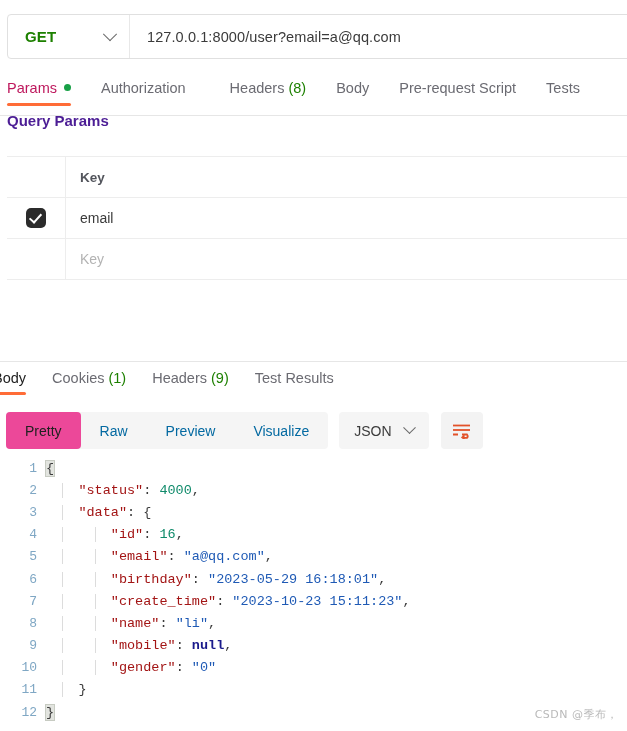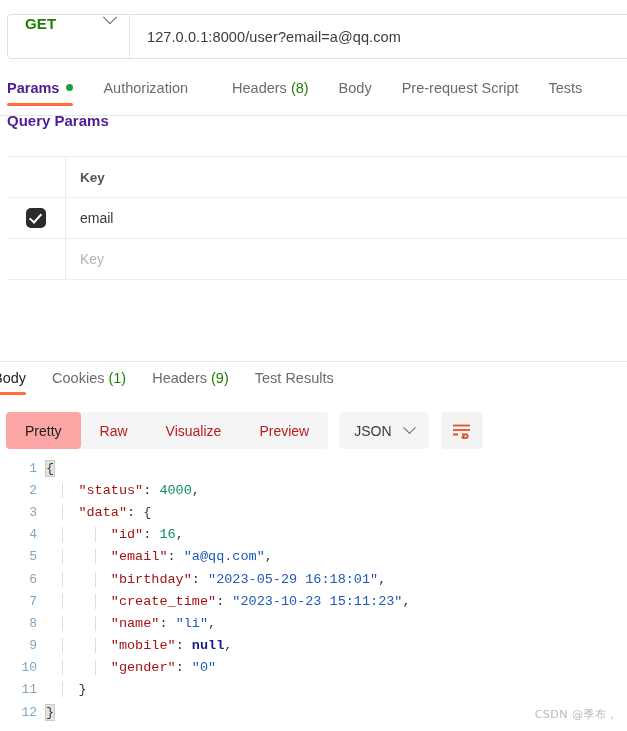--- a/index.html
+++ b/index.html
@@ -27,21 +27,21 @@
     border-radius: 4px;
     background: #fff;
     box-sizing: border-box;
     display: flex;
     align-items: center;
   }
   .method-box {
     width: 122px;
     height: 100%;
     display: flex;
-    align-items: flex-start;
+    align-items: center;
     justify-content: space-between;
     padding: 0 14px 0 17px;
     box-sizing: border-box;
     border-right: 1px solid #e8e8e8;
     cursor: pointer;
   }
   .method-label {
     color: #1d8000;
     font-size: 15px;
     font-weight: bold;
@@ -77,21 +77,21 @@
     align-items: flex-start;
   }
   .req-tab {
     position: relative;
     font-size: 14.5px;
     color: #6b6b72;
     padding: 0 0 10px 0;
     cursor: pointer;
     white-space: nowrap;
   }
-  .req-tab.active { color: #4c1d95; font-weight: bold; }
+  .req-tab.active { color: #be185d; }
   .req-tab .underline {
     position: absolute;
     left: 0; right: 0;
     bottom: 0;
     height: 3px;
     background: #ff6c37;
     border-radius: 2px;
   }
   .req-tab .dot {
     display: inline-block;
@@ -217,27 +217,27 @@
     border-radius: 4px;
     height: 37px;
     align-items: center;
   }
   .seg-item {
     height: 37px;
     display: flex;
     align-items: center;
     padding: 0 19px;
     font-size: 14px;
-    color: #b91c1c;
+    color: #0369a1;
     border-radius: 4px;
     cursor: pointer;
     white-space: nowrap;
   }
   .seg-item.active {
-    background: #fca5a5;
+    background: #ec4899;
     color: #212121;
   }
   .json-sel {
     display: flex;
     align-items: center;
     gap: 13px;
     background: #f5f5f5;
     border-radius: 4px;
     height: 37px;
     padding: 0 15px;
@@ -367,22 +367,22 @@
     <div class="resp-tab active" style="margin-left: 0px;"><span>Body</span><span class="underline"></span></div>
     <div class="resp-tab" style="margin-left: 26px;"><span>Cookies</span><span class="cnt"> (1)</span></div>
     <div class="resp-tab" style="margin-left: 26px;"><span>Headers</span><span class="cnt"> (9)</span></div>
     <div class="resp-tab" style="margin-left: 26px;"><span>Test Results</span></div>
   </div>
 
 <div class="fmt-bar">
   <div class="seg" id="fmt-seg">
       <div class="seg-item active">Pretty</div>
       <div class="seg-item">Raw</div>
+      <div class="seg-item">Preview</div>
       <div class="seg-item">Visualize</div>
-      <div class="seg-item">Preview</div>
     </div>
   <div class="json-sel">
     <span>JSON</span>
     <span class="chev2"></span>
   </div>
   <div class="wrap-btn">
     <svg width="19" height="16" viewBox="0 0 19 16">
       <line x1="1" y1="2.5" x2="18" y2="2.5" stroke="#e2522a" stroke-width="1.8"></line>
       <line x1="1" y1="7" x2="18" y2="7" stroke="#e2522a" stroke-width="1.8"></line>
       <path d="M1 11.5 H6 M10 11.5 H15 a2.6 2.6 0 0 1 0 3.4 H11" fill="none" stroke="#e2522a" stroke-width="1.8"></path>

